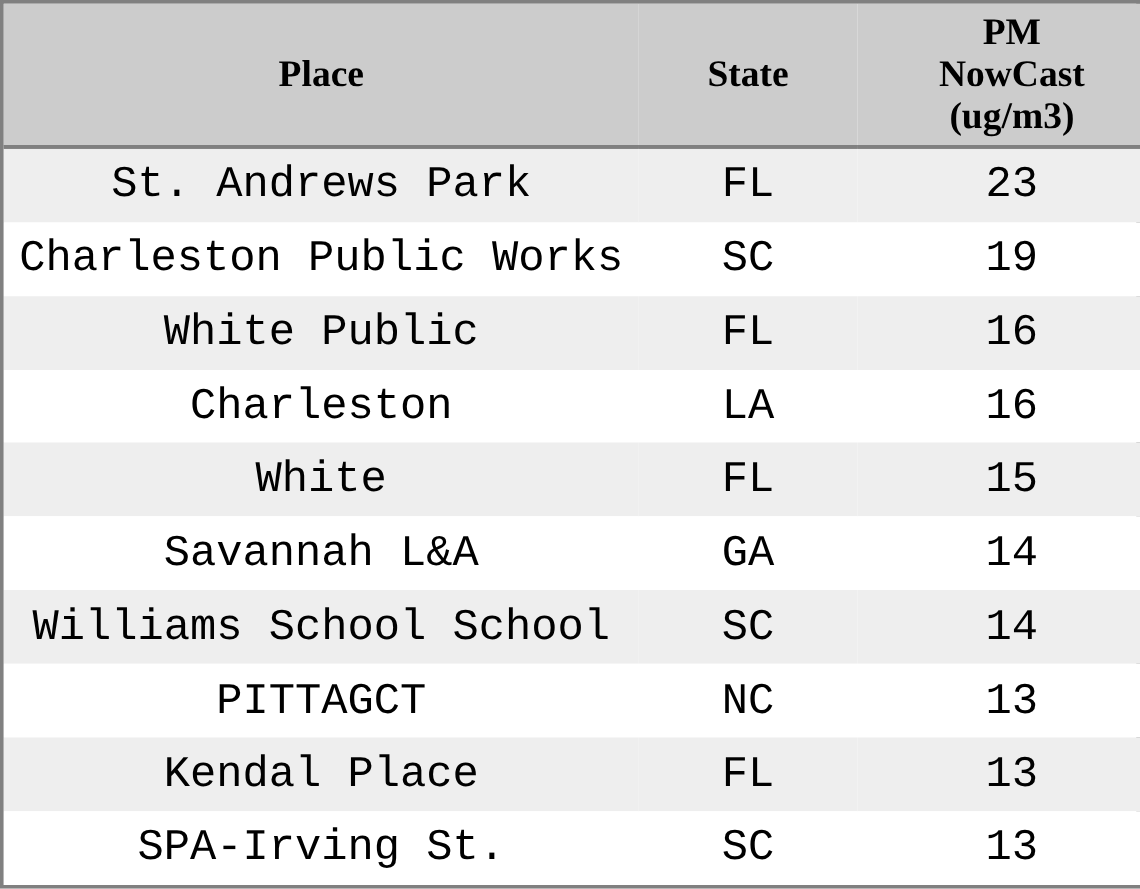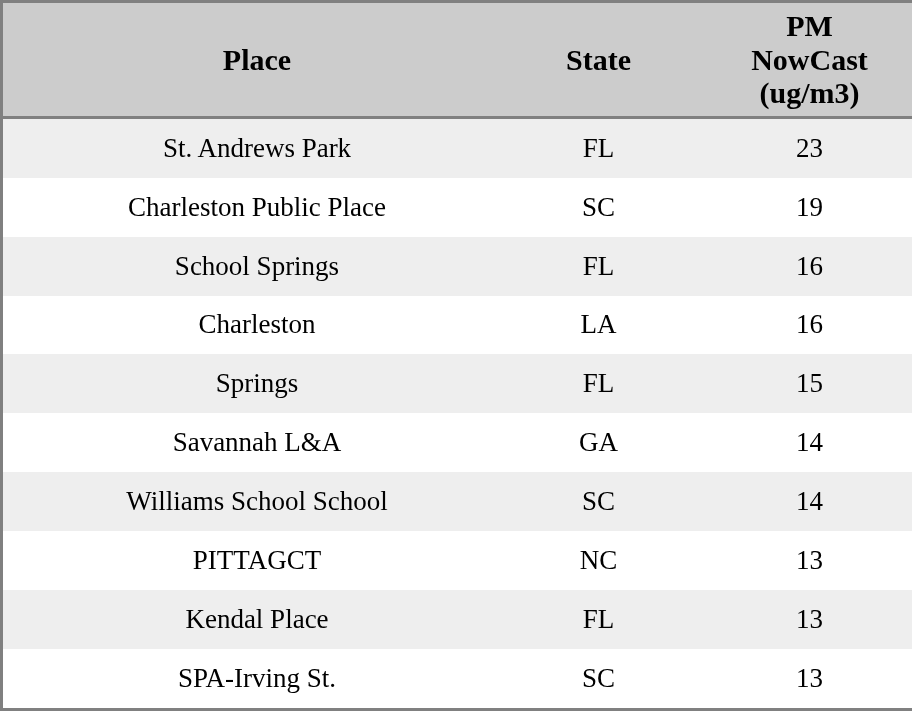--- a/index.html
+++ b/index.html
@@ -39,22 +39,22 @@
     padding: 6px 4px;
     border: none;
     border-bottom: 3px solid #808080;
     line-height: 1.12;
   }
   th.col-site   { width: 500px; }
   th.col-state  { width: 167px; text-align: center; }
   th.col-value  { width: 239px; }
 
   tbody td {
-    font-family: Liberation Serif, serif;
-    font-size: 27px;
+    font-family: Liberation Mono, monospace;
+    font-size: 35px;
     color: #000000;
     text-align: center;
     vertical-align: middle;
     padding: 0;
     height: 58px;
     border: none;
   }
   tbody tr.row-odd {
     background: #eeeeee;
   }
@@ -83,36 +83,36 @@
         </th>
       </tr>
     </thead>
     <tbody>
       <tr class="row-odd">
         <td>St. Andrews Park</td>
         <td>FL</td>
         <td>23</td>
       </tr>
       <tr class="row-even">
-        <td>Charleston Public Place</td>
+        <td>Charleston Public Works</td>
         <td>SC</td>
         <td>19</td>
       </tr>
       <tr class="row-odd">
-        <td>School Springs</td>
+        <td>White Public</td>
         <td>FL</td>
         <td>16</td>
       </tr>
       <tr class="row-even">
         <td>Charleston</td>
         <td>LA</td>
         <td>16</td>
       </tr>
       <tr class="row-odd">
-        <td>Springs</td>
+        <td>White</td>
         <td>FL</td>
         <td>15</td>
       </tr>
       <tr class="row-even">
         <td>Savannah L&amp;A</td>
         <td>GA</td>
         <td>14</td>
       </tr>
       <tr class="row-odd">
         <td>Williams School School</td>

